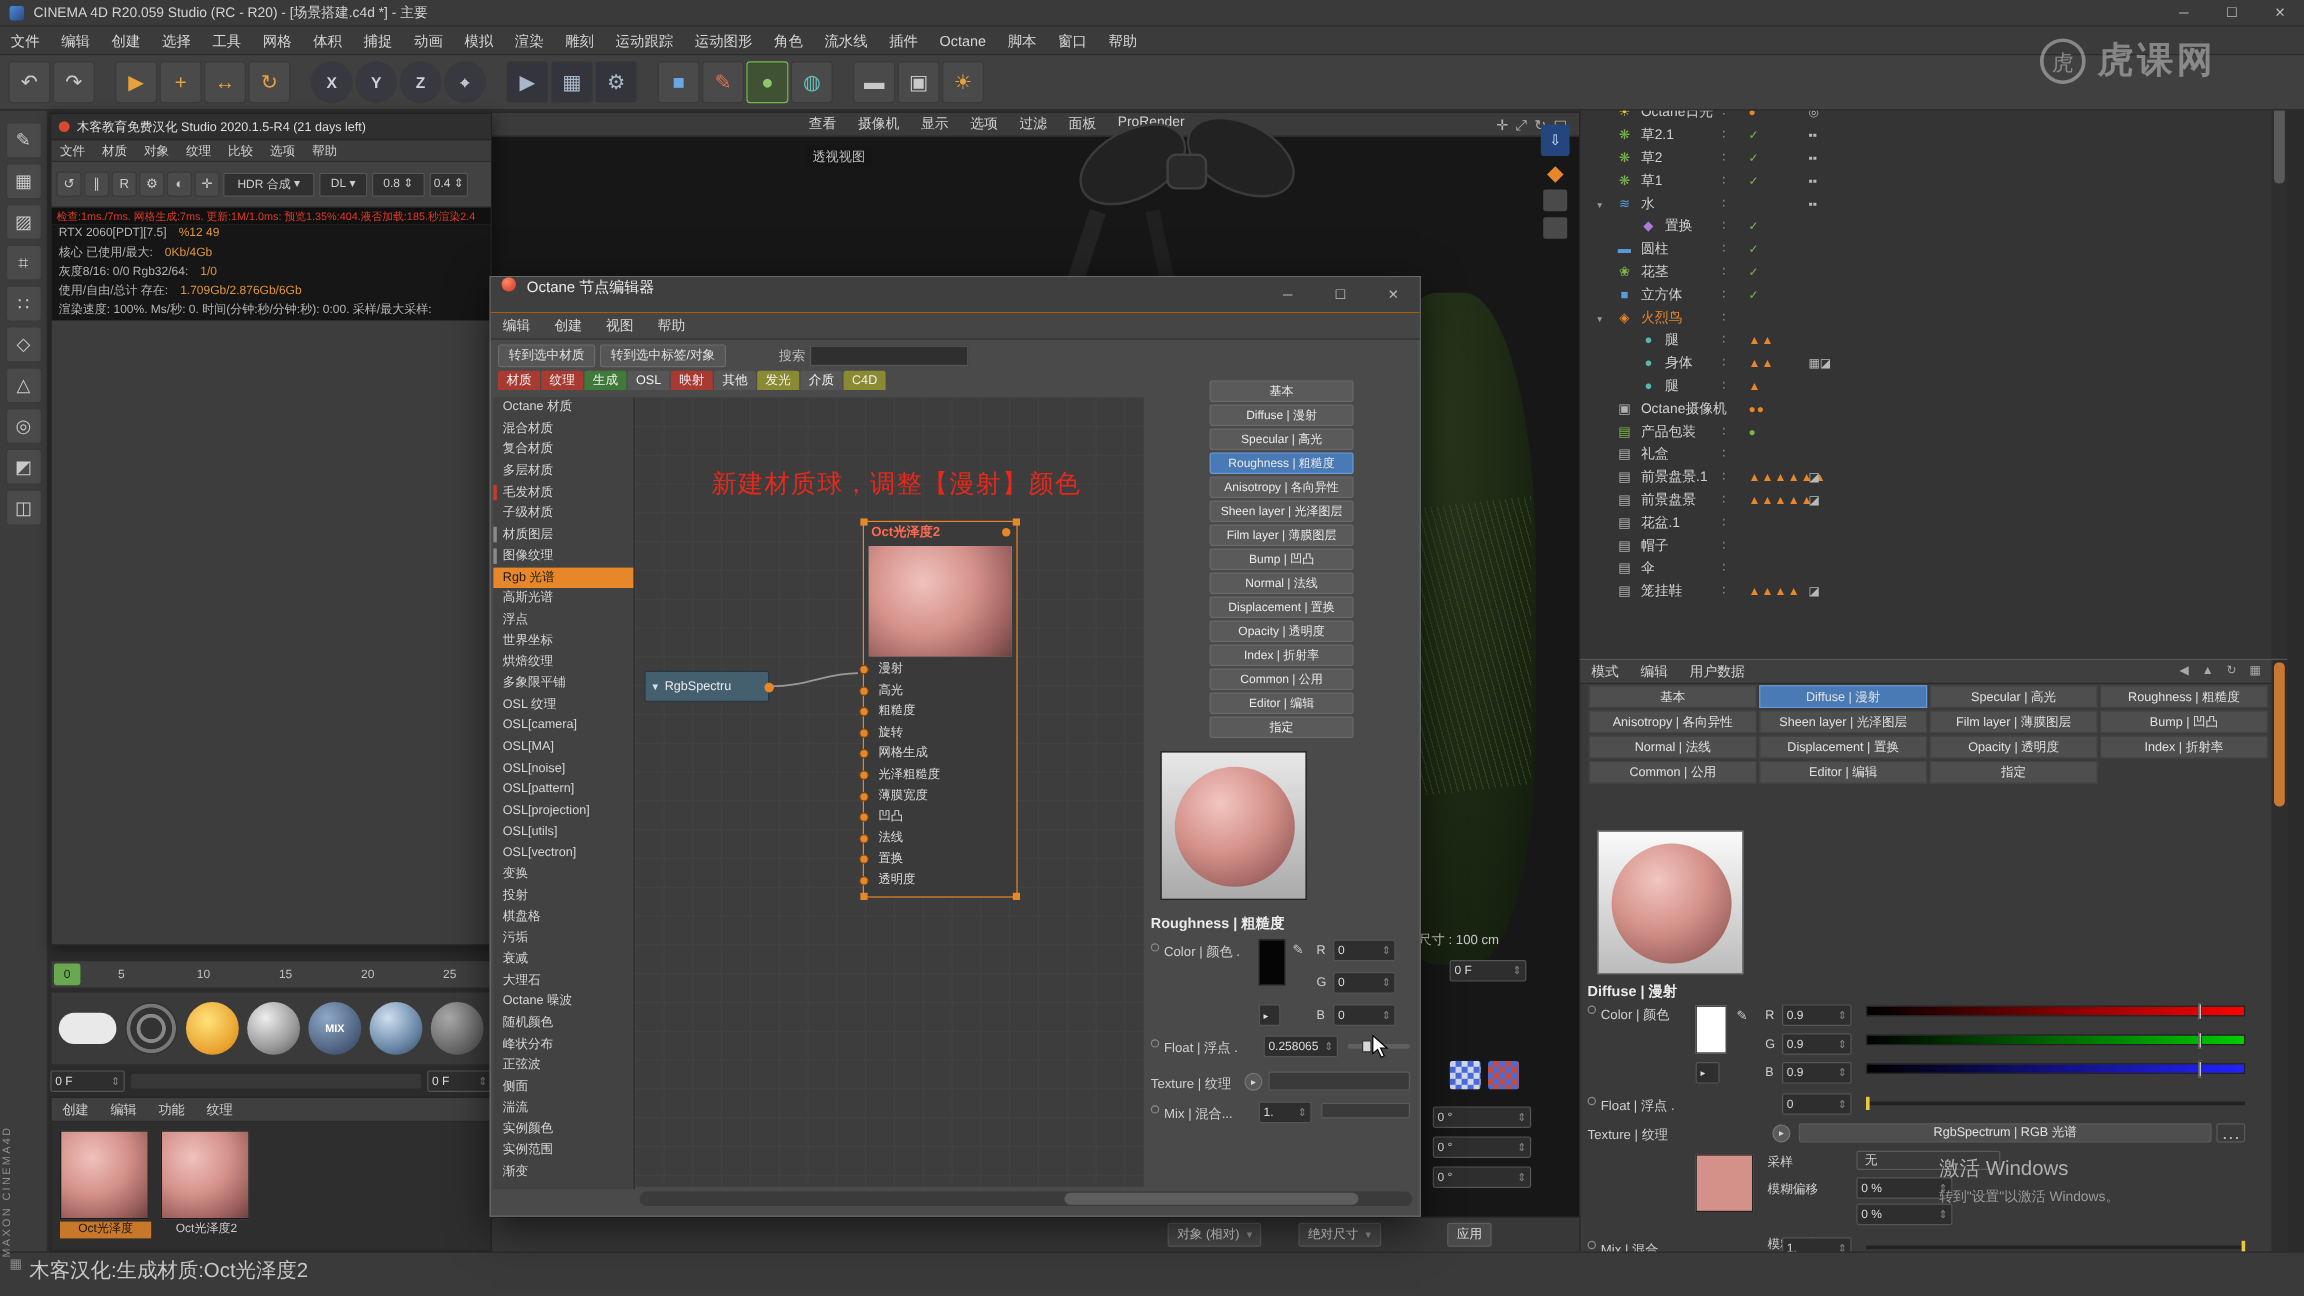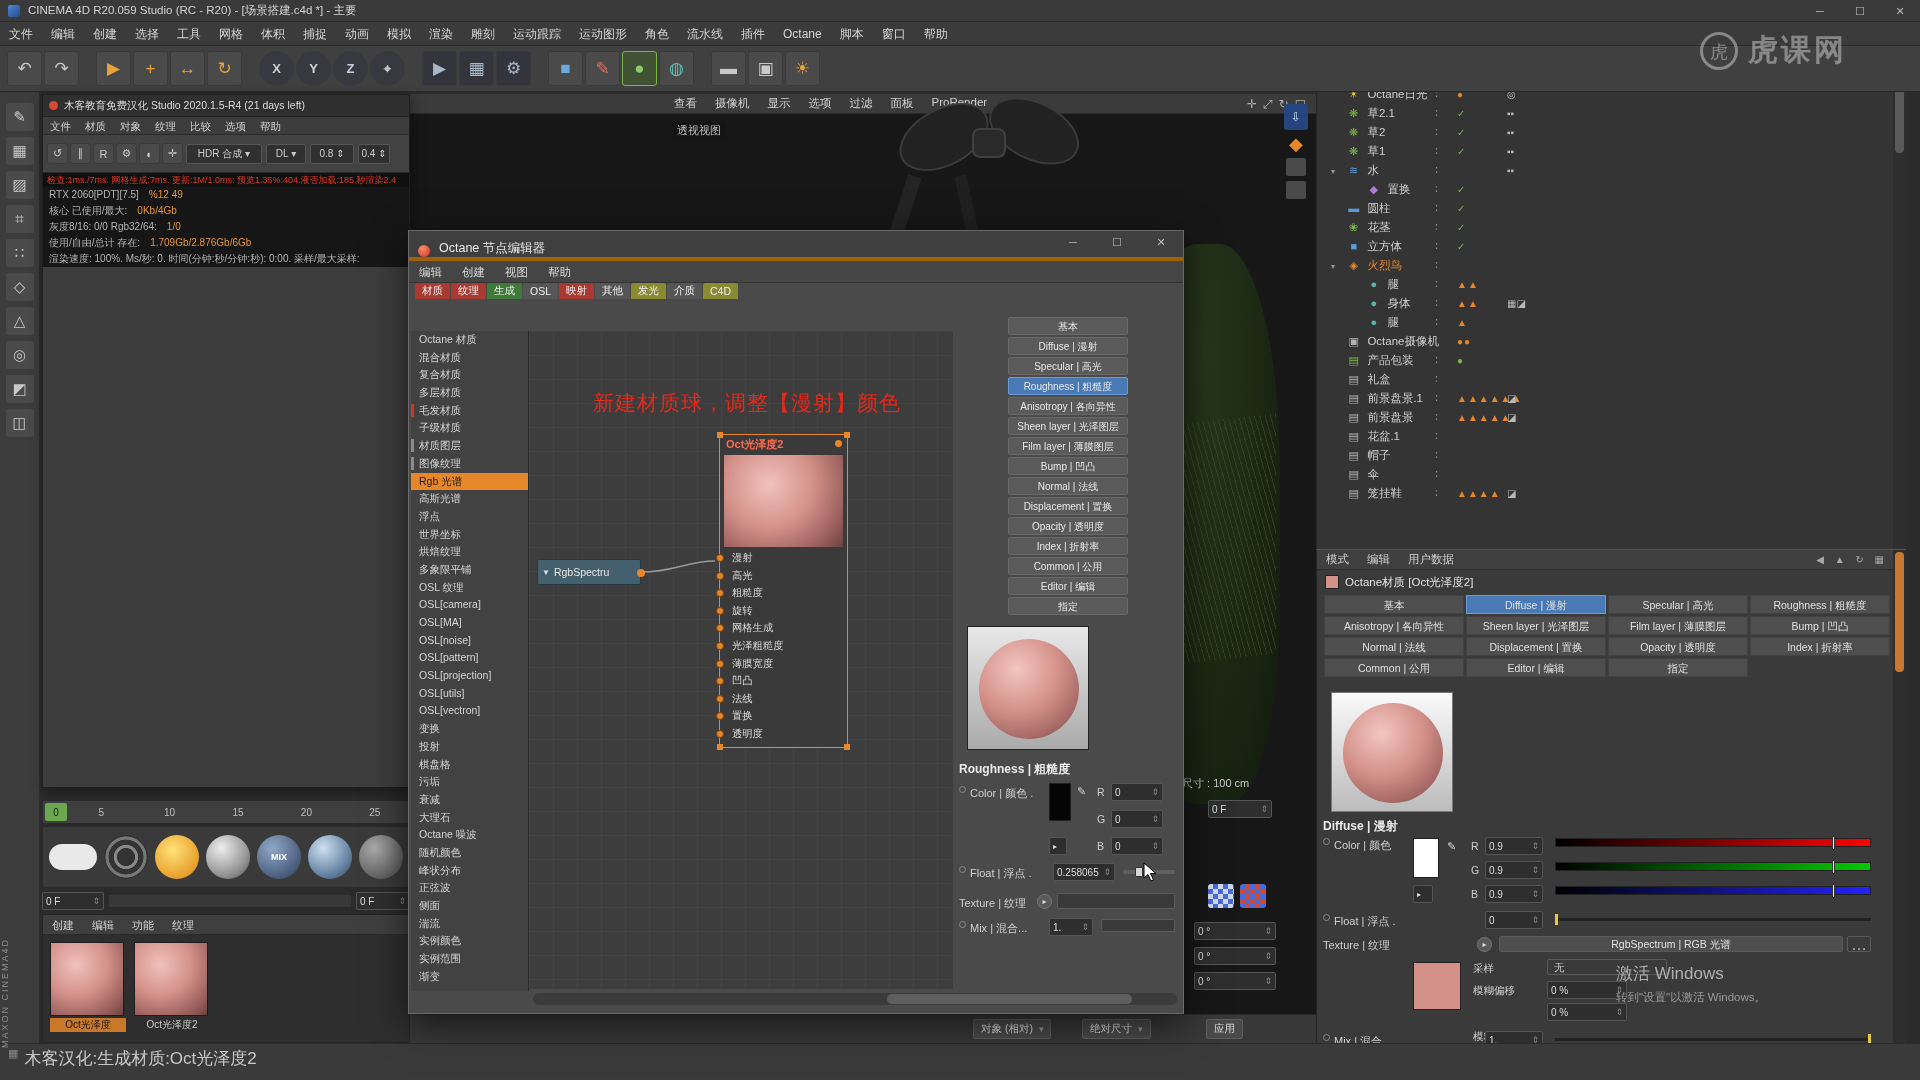--- a/index.html
+++ b/index.html
@@ -109,21 +109,21 @@
 .vp-icons .ic1{width:26px;height:24px;border-radius:3px;background:repeating-conic-gradient(#4a6ad8 0 25%,#cfd8f0 0 50%);background-size:10px 10px}
 .vp-icons .ic2{width:26px;height:24px;border-radius:3px;background:repeating-conic-gradient(#c84a3a 0 25%,#4a6ad8 0 50%);background-size:10px 10px}
 .vp-rots{position:absolute;left:784px;top:828px;display:flex;flex-direction:column;gap:7px}
 .vp-rots .spin{width:82px}
 
 #bottomstrip{left:410px;top:1014px;width:906px;height:29px;background:#383838;border-top:1px solid #2a2a2a;z-index:6}
 .cbtn{position:absolute;height:20px;top:4px;background:#4a4a4a;border:1px solid #5e5e5e;border-radius:2px;font-size:10.5px;color:#ddd;display:flex;align-items:center;padding:0 7px;white-space:nowrap}
 .cbtn .dd{margin-left:6px;color:#999;font-size:9px}
 
 #dialog{left:408px;top:230px;width:776px;height:784px;background:#4a4a4a;border:1px solid #6a6a6a;box-shadow:0 10px 34px rgba(0,0,0,.6);z-index:50}
-.d-title{height:30px;background:#3f3f3f;border-bottom:4px solid #a16207;display:flex;align-items:flex-end}
+.d-title{height:30px;background:#3f3f3f;border-bottom:1px solid #a16207;display:flex;align-items:flex-start}
 .d-title .dot{width:12px;height:12px;border-radius:50%;background:radial-gradient(circle at 35% 30%,#ff8a6a,#c8321e);margin:0 9px}
 .d-title .t{font-size:12.5px;color:#eaeaea}
 .d-title .winbtns span{line-height:30px;width:44px}
 .d-menus{height:22px;background:#454545;display:flex;border-bottom:1px solid #333}
 .d-menus .mi{padding:0 10px;font-size:11.5px;line-height:22px;color:#d8d8d8}
 .d-btnrow{height:26px;display:flex;align-items:center;padding-left:6px;gap:4px}
 .dbtn{height:19px;background:#565656;border:1px solid #6a6a6a;border-radius:2px;font-size:10.5px;color:#e0e0e0;display:flex;align-items:center;padding:0 8px;white-space:nowrap}
 .d-search-label{font-size:11px;color:#bbb;margin-left:40px}
 .d-search{width:132px;height:17px;background:#2f2f2f;border:1px solid #555}
 .d-tabs{height:20px;display:flex;padding-left:6px;gap:1px}
@@ -795,24 +795,20 @@
 <div class="abs" id="attr">
   <div class="at-menus">
     <span style="display:flex">
 
     <span class="mi">模式</span>
         <span class="mi">编辑</span>
         <span class="mi">用户数据</span>
       </span>
     <span class="at-icons">◀ ▲ ↻ ▦</span>
   </div>
-  <div class="at-mat">
-    <span class="chip2"></span>
-    <span class="t">Octane材质 [Oct光泽度2]</span>
-  </div>
   <div class="at-tabs">
 
   <div class="at-tab">基本</div>
       <div class="at-tab sel">Diffuse | 漫射</div>
       <div class="at-tab">Specular | 高光</div>
       <div class="at-tab">Roughness | 粗糙度</div>
       <div class="at-tab">Anisotropy | 各向异性</div>
       <div class="at-tab">Sheen layer | 光泽图层</div>
       <div class="at-tab">Film layer | 薄膜图层</div>
       <div class="at-tab">Bump | 凹凸</div>
@@ -923,20 +919,26 @@
       <span>✕</span>
     </span>
   </div>
   <div class="d-menus">
 
   <span class="mi">编辑</span>
       <span class="mi">创建</span>
       <span class="mi">视图</span>
       <span class="mi">帮助</span>
     </div>
+  <div class="d-btnrow">
+    <span class="dbtn">转到选中材质</span>
+    <span class="dbtn">转到选中标签/对象</span>
+    <span class="d-search-label">搜索</span>
+    <span class="d-search"></span>
+  </div>
   <div class="d-tabs">
 
   <span class="dtab tab-red">材质</span>
       <span class="dtab tab-red">纹理</span>
       <span class="dtab tab-green">生成</span>
       <span class="dtab tab-gray">OSL</span>
       <span class="dtab tab-red">映射</span>
       <span class="dtab tab-gray">其他</span>
       <span class="dtab tab-olive">发光</span>
       <span class="dtab tab-gray">介质</span>

